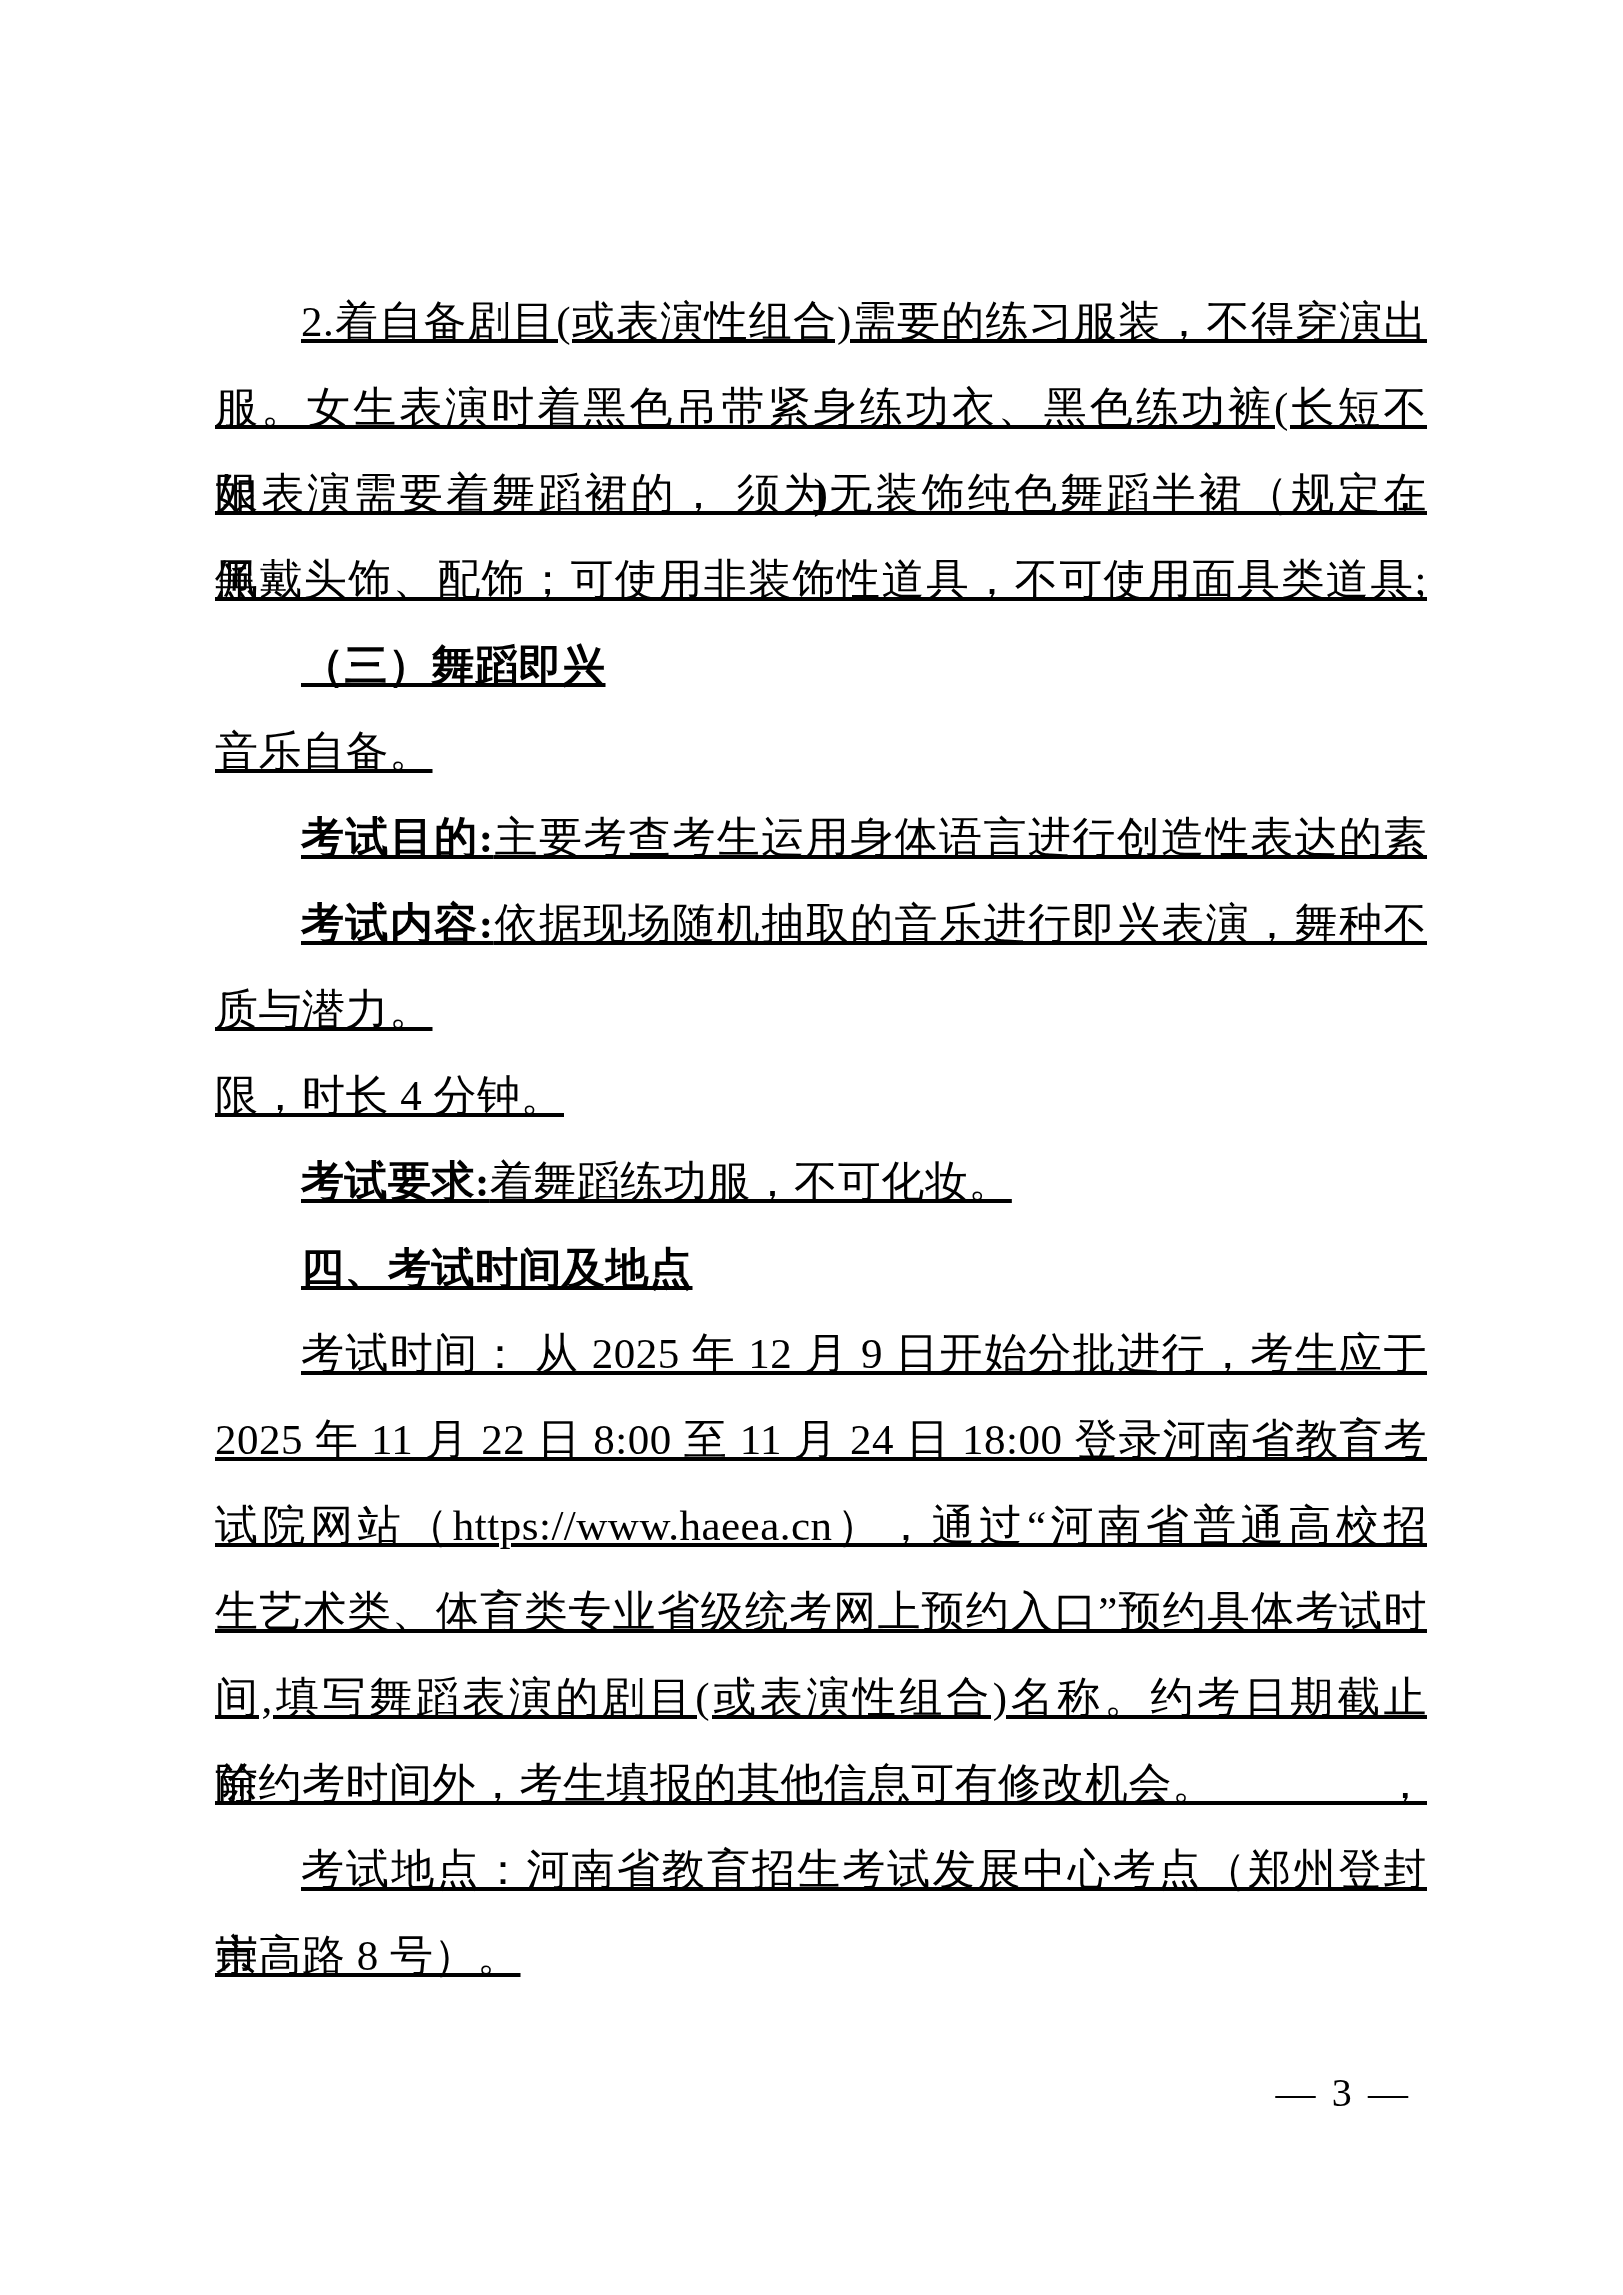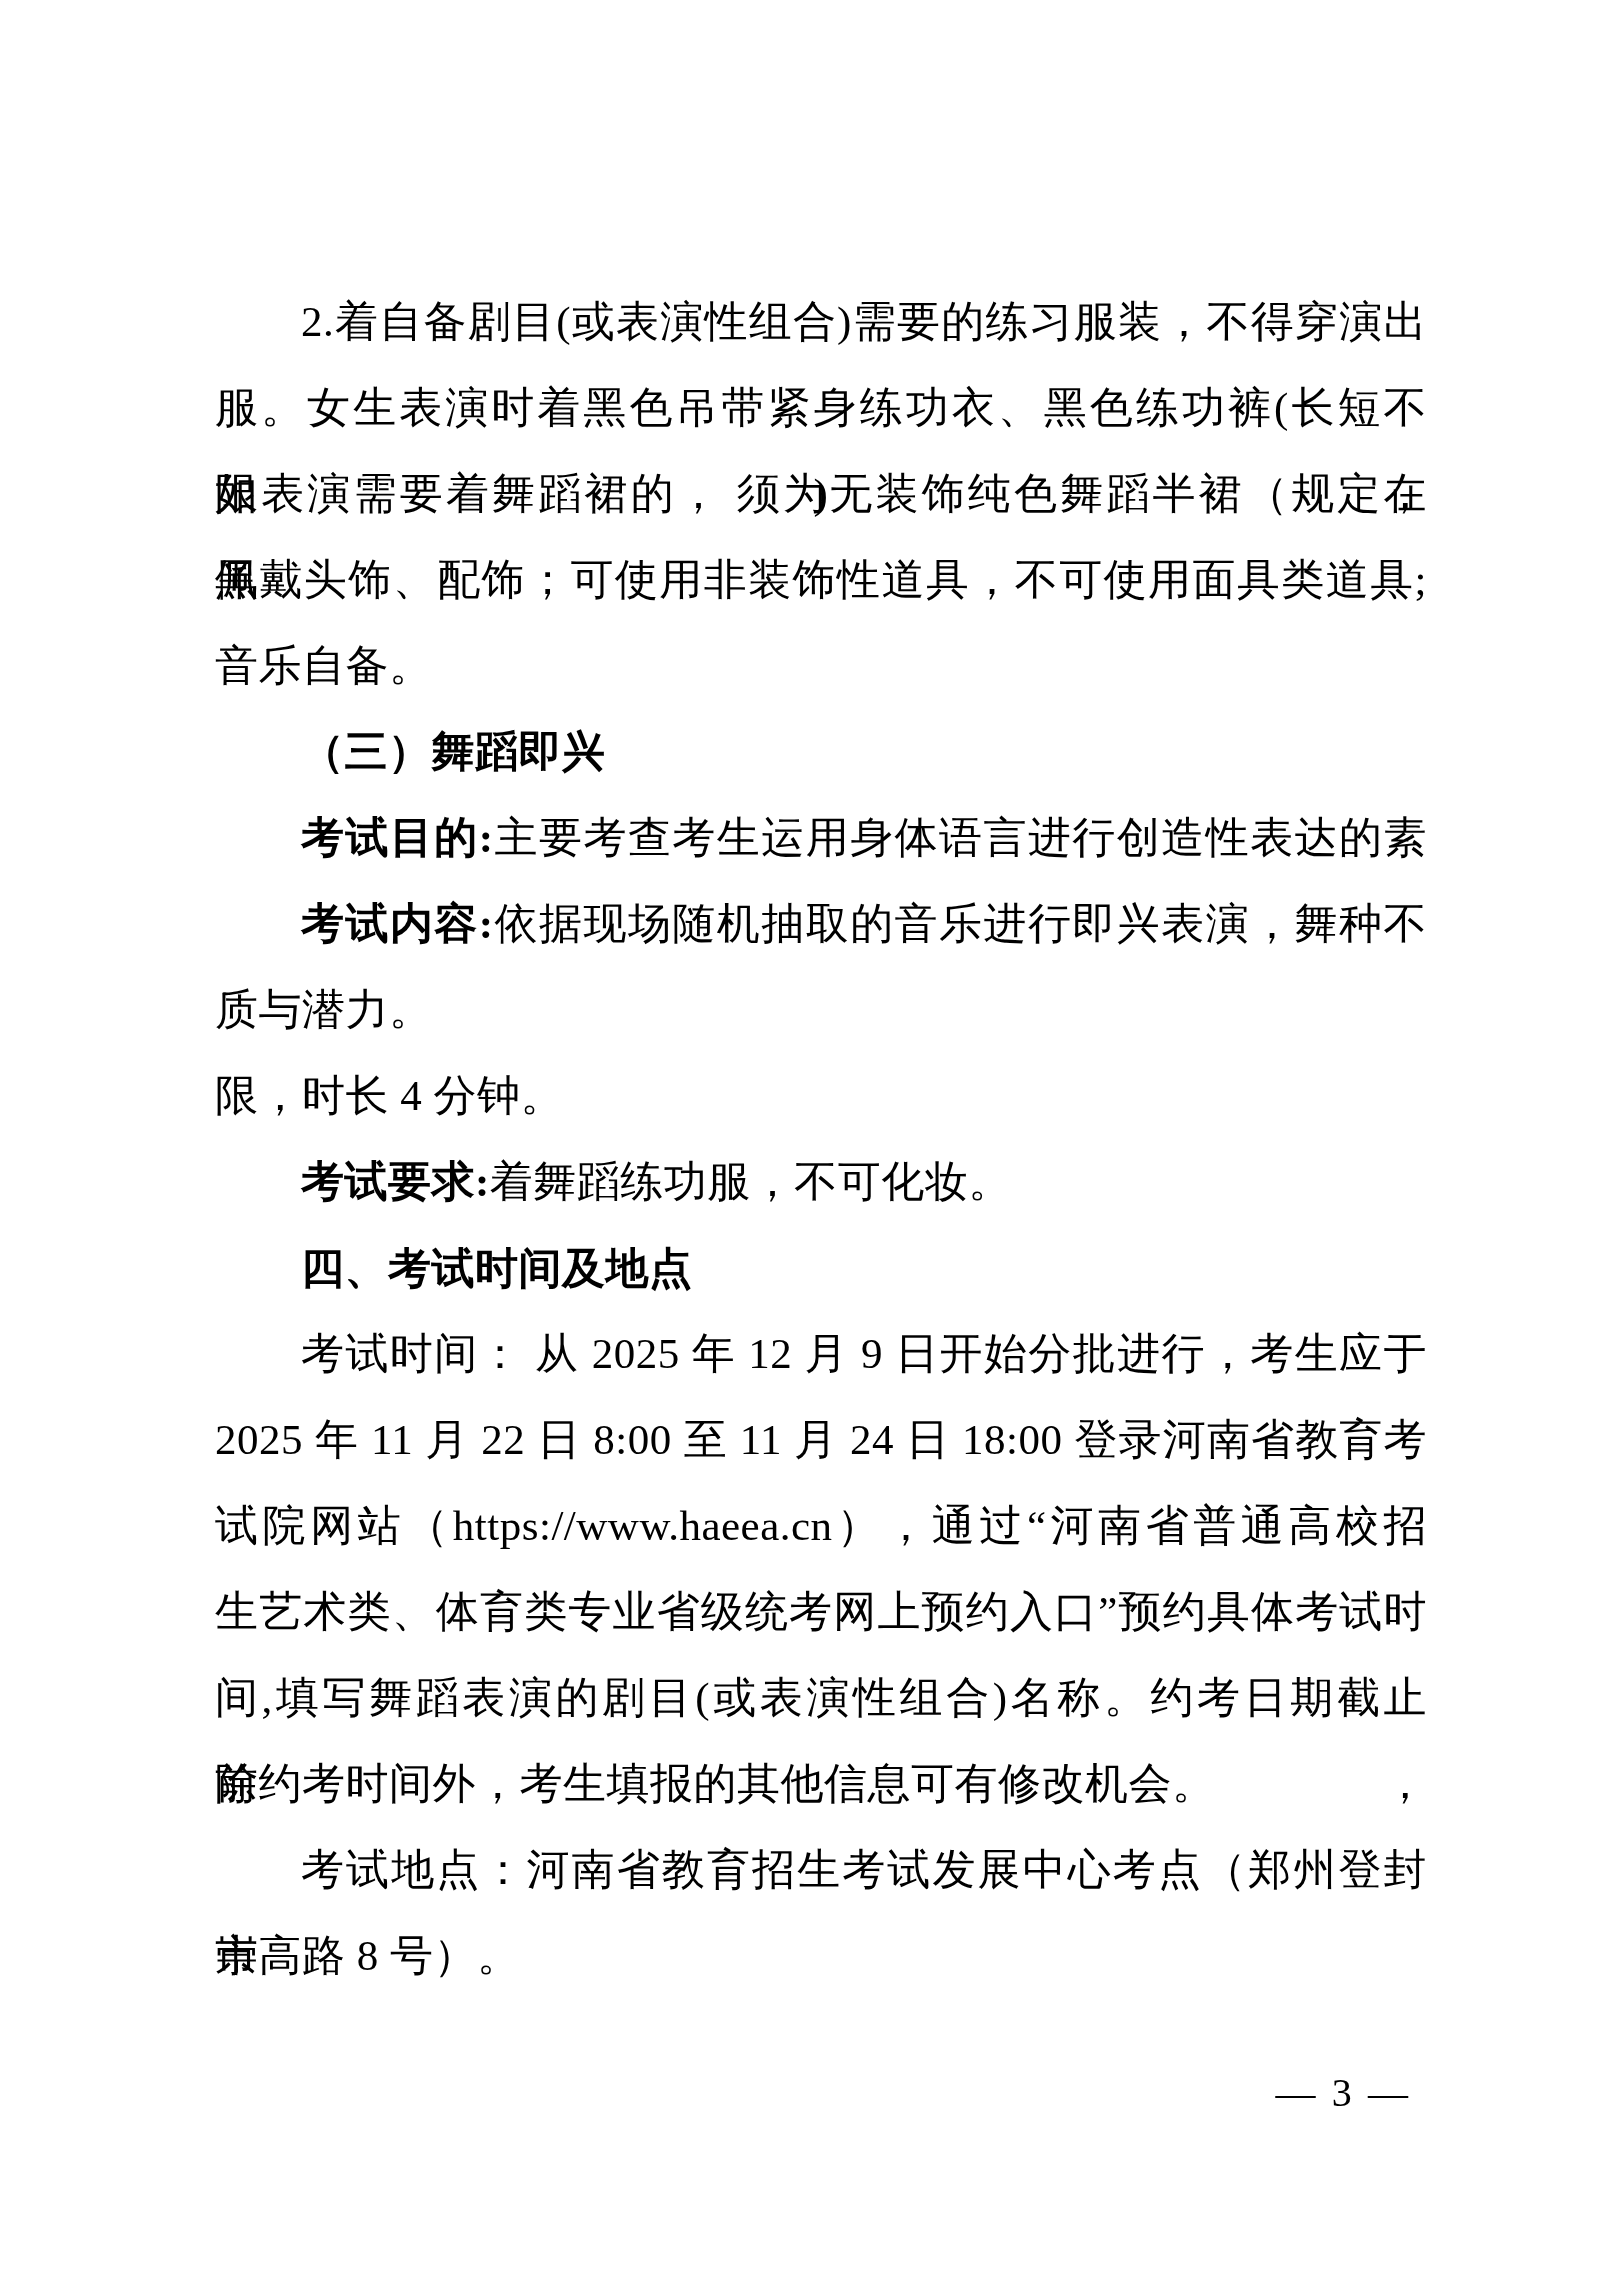--- a/index.html
+++ b/index.html
@@ -10,20 +10,21 @@
     background: #ffffff;
     color: #000000;
     font-family: "Liberation Serif", "DejaVu Serif", serif;
     overflow: hidden;
   }
   .content {
     position: absolute;
     left: 215px;
     top: 279px;
     width: 1212px;
+    text-decoration: underline;
   }
   .line {
     font-size: 43px;
     line-height: 86px;
     height: 86px;
     letter-spacing: 0.5px;
     white-space: normal;
   }
   .j {
     text-align: justify;
@@ -49,23 +50,23 @@
 </head>
 <body>
 
 <div class="page">
   <div class="content">
 
     <div class="line j indent"><span>2.着自备剧目(或表演性组合)需要的练习服装，不得穿演出</span></div>
     <div class="line j"><span>服。女生表演时着黑色吊带紧身练功衣、黑色练功裤(长短不限)，</span></div>
     <div class="line j"><span>如表演需要着舞蹈裙的， 须为无装饰纯色舞蹈半裙（规定在黑、</span></div>
     <div class="line j"><span>佩戴头饰、配饰；可使用非装饰性道具，不可使用面具类道具;</span></div>
+    <div class="line kai indent"><span>（三）舞蹈即兴</span></div>
+
     <div class="line"><span>音乐自备。</span></div>
-
-    <div class="line kai indent"><span>（三）舞蹈即兴</span></div>
 
     <div class="line j indent"><span class="b">考试目的:</span><span>主要考查考生运用身体语言进行创造性表达的素</span></div>
     <div class="line j indent"><span class="b">考试内容:</span><span>依据现场随机抽取的音乐进行即兴表演，舞种不</span></div>
 
     <div class="line"><span>质与潜力。</span></div>
     <div class="line"><span>限，时长 4 分钟。</span></div>
 
     <div class="line indent"><span class="b">考试要求:</span><span>着舞蹈练功服，不可化妆。</span></div>
 
     <div class="line hei indent"><span>四、考试时间及地点</span></div>

